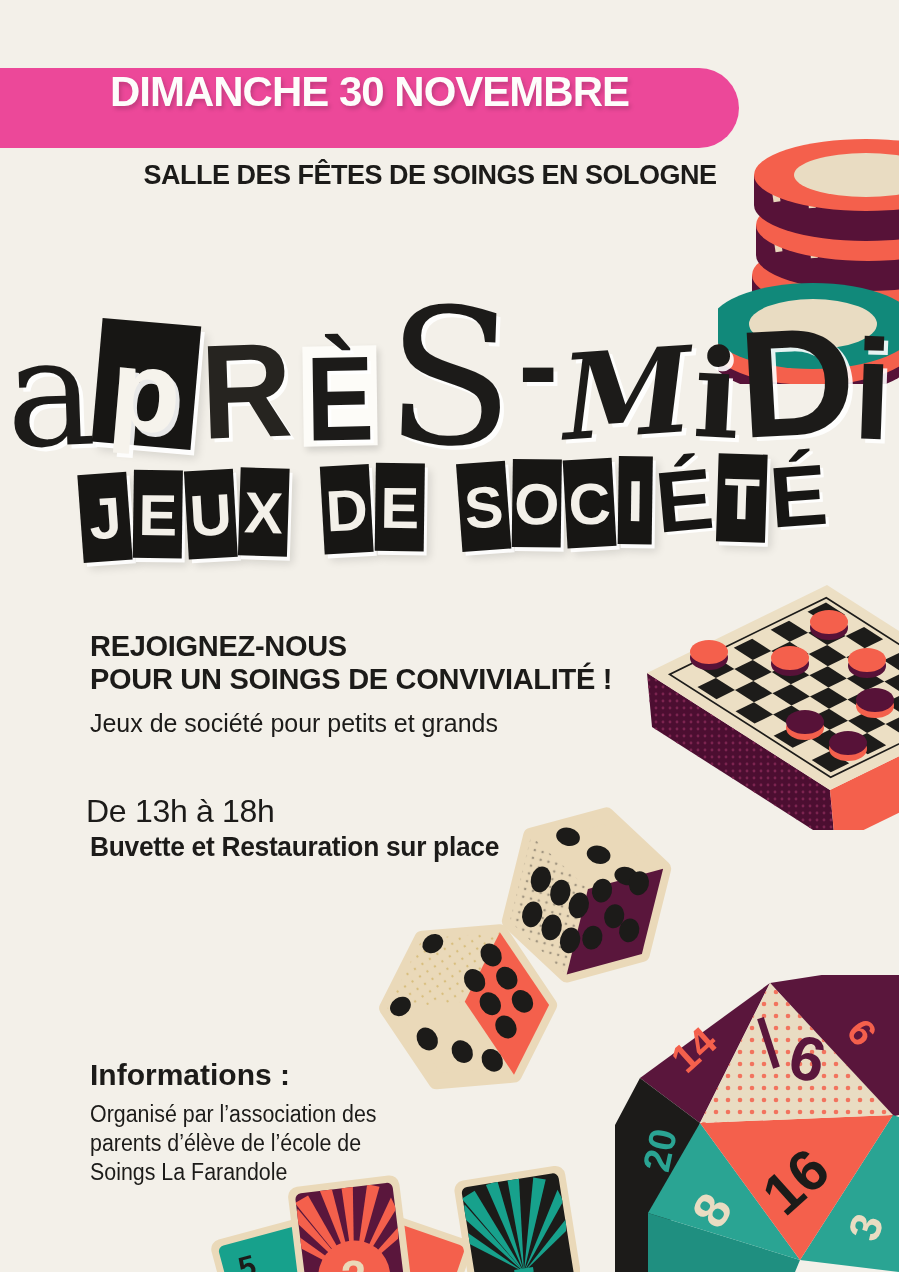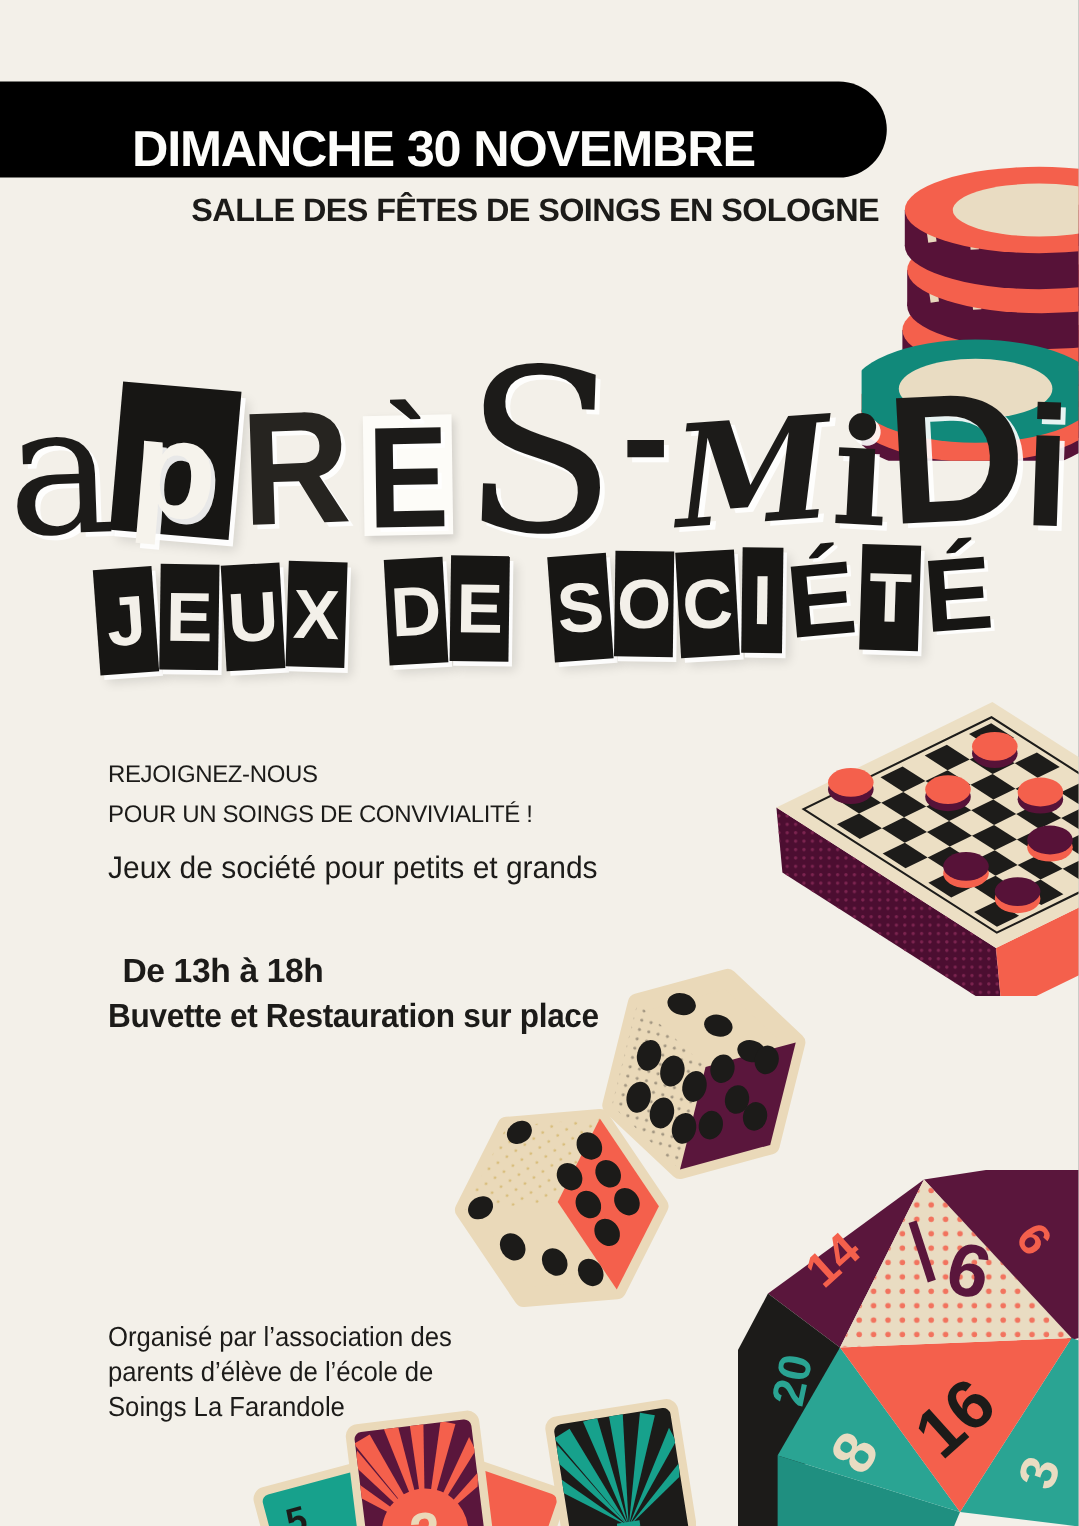--- a/index.html
+++ b/index.html
@@ -1,25 +1,25 @@
 <!DOCTYPE html>
 <html><head>
 <meta charset="utf-8">
 <style>
   html,body{margin:0;padding:0;background:#888;}
   #poster{position:relative;width:899px;height:1272px;background:#f3f0e9;overflow:hidden;
     font-family:"Liberation Sans",sans-serif;color:#1c1b19;}
   .abs{position:absolute;}
 
   
-  .banner{left:0;top:68px;width:739px;height:80px;background:#000000;
-    border-radius:0 42px 42px 0;display:flex;align-items:flex-end;justify-content:center;}
+  .banner{left:0;top:68px;width:739px;height:80px;background:#ec4899;
+    border-radius:0 42px 42px 0;display:flex;align-items:flex-start;justify-content:center;}
   .banner span{color:#fdfdfb;font-weight:bold;font-size:42px;letter-spacing:-1px;
     text-shadow:2px 3px 4px rgba(0,0,0,.18);}
-  .venue{left:106px;top:160px;width:680px;text-align:center;font-weight:bold;font-size:27px;
+  .venue{left:90px;top:160px;width:680px;text-align:center;font-weight:bold;font-size:27px;
     letter-spacing:-.5px;}
 
   
   .tl1{left:0;top:266px;width:899px;height:180px;display:flex;align-items:flex-end;
     justify-content:space-between;padding:0 6px;box-sizing:border-box;z-index:3;white-space:nowrap;}
   .tl1 .L{display:inline-block;line-height:.78;position:relative;
     text-shadow:4px 4px 0 rgba(255,255,255,.9);}
   .t-a{font-family:"DejaVu Serif",serif;font-size:150px;transform:rotate(-2deg);top:6px;}
   .t-p{font-weight:bold;font-size:116px;color:#f6f3ec;background:#171614;line-height:1;
     padding:24px 14px 10px;transform:rotate(5deg);text-shadow:none;
@@ -53,23 +53,23 @@
   .tl2 .L:nth-child(7){transform:rotate(2deg) translateY(-2px);}
   .tl2 .L:nth-child(9){transform:rotate(-3deg) translateY(-1px);}
   .tl2 .L:nth-child(10){transform:rotate(2deg) translateY(-3px);}
   .tl2 .L:nth-child(11){transform:rotate(-2deg) translateY(-2px);}
   .tl2 .L:nth-child(12){transform:rotate(2deg) translateY(-4px);}
   .tl2 .L:nth-child(13){transform:rotate(-4deg) translateY(-5px);}
   .tl2 .L:nth-child(14){transform:rotate(3deg) translateY(-4px);}
   .tl2 .L:nth-child(15){transform:rotate(-3deg) translateY(-7px);}
 
   
-  .join{left:90px;top:630px;font-weight:normal;font-size:20px;line-height:33px;letter-spacing:-.3px;}
+  .join{left:90px;top:630px;font-weight:bold;font-size:29px;line-height:33px;letter-spacing:-.3px;}
   .tagline{left:90px;top:708px;font-size:26px;transform:scaleX(.96);transform-origin:left;}
-  .hours{left:102px;top:793px;font-weight:bold;font-size:28px;letter-spacing:-.3px;}
+  .hours{left:86px;top:793px;font-weight:normal;font-size:32px;letter-spacing:-.3px;}
   .catering{left:90px;top:831px;font-weight:bold;font-size:28px;letter-spacing:-.3px;
     transform:scaleX(.94);transform-origin:left;}
   .badge{left:0;top:916px;width:265px;height:87px;background:#f4604c;border-radius:0 46px 46px 0;
     display:flex;flex-direction:column;align-items:center;justify-content:center;
     padding-left:55px;box-sizing:border-box;color:#fdfdfb;z-index:4;}
   .badge .b1{font-weight:bold;font-size:34px;letter-spacing:-.5px;}
   .badge .b2{font-size:23px;margin-top:2px;}
   .infoh{left:90px;top:1058px;font-weight:800;font-size:30px;}
   .infop{left:90px;top:1100px;font-size:23px;line-height:29px;transform:scaleX(.93);transform-origin:left;}
 
@@ -248,20 +248,21 @@
 
   <div class="abs join">
     <div>REJOIGNEZ-NOUS</div>
     <div>POUR UN SOINGS DE CONVIVIALITÉ !</div>
   </div>
   <div class="abs tagline">Jeux de société pour petits et grands</div>
   <div class="abs hours">De 13h à 18h</div>
   <div class="abs catering">Buvette et Restauration sur place</div>
 
 
+  <div class="abs infoh">Informations :</div>
   <div class="abs infop">
     <div>Organisé par l’association des</div>
     <div>parents d’élève de l’école de</div>
     <div>Soings La Farandole</div>
   </div>
 
   <svg class="z1" style="left:375px;top:793px;" width="312" height="300" viewBox="0 0 312 300">
     <defs>
       <pattern id="dotsA" width="8" height="8" patternUnits="userSpaceOnUse">
         <circle cx="3" cy="3" r="1.3" fill="#1c1b19" opacity=".35"></circle>

